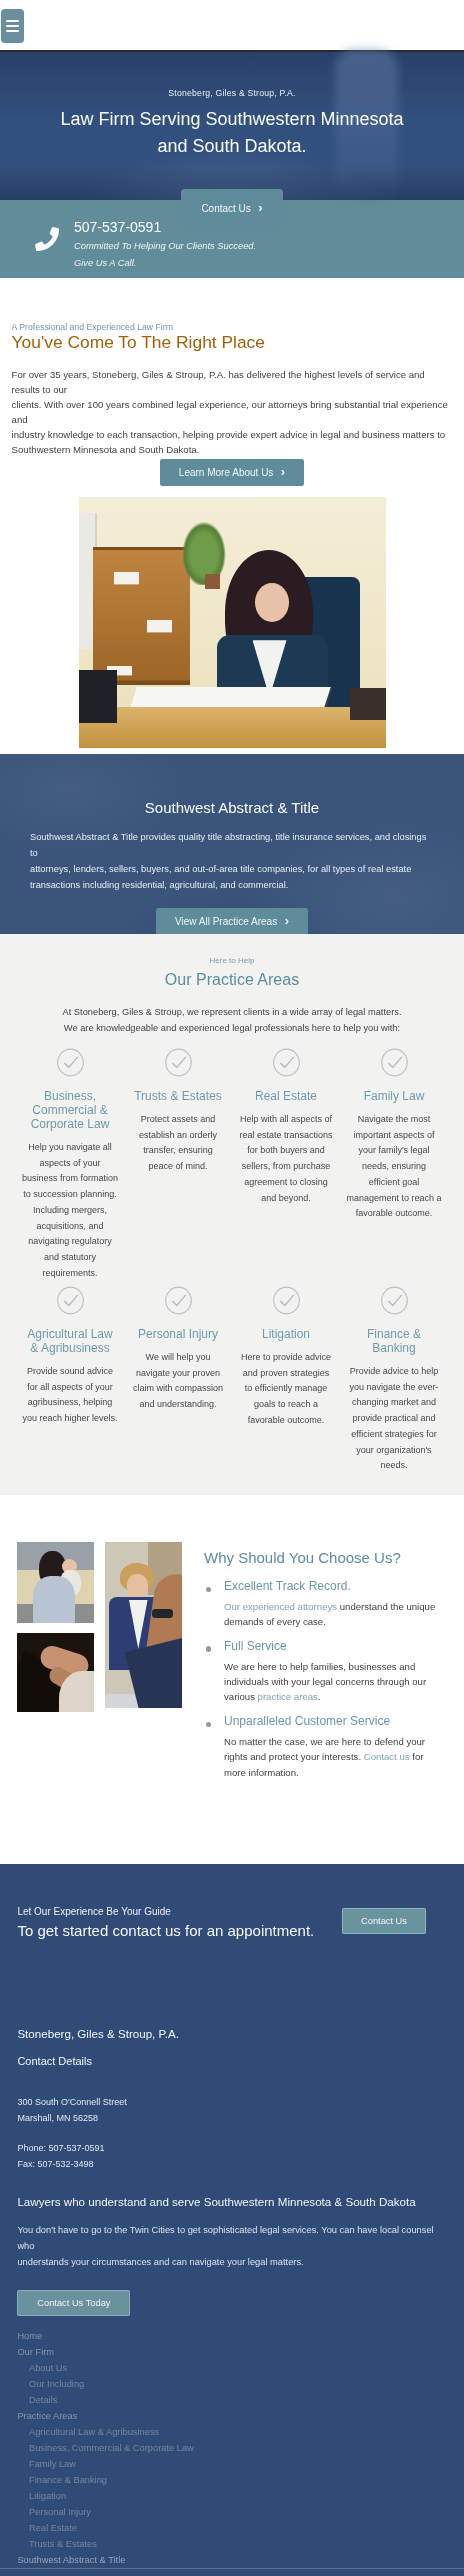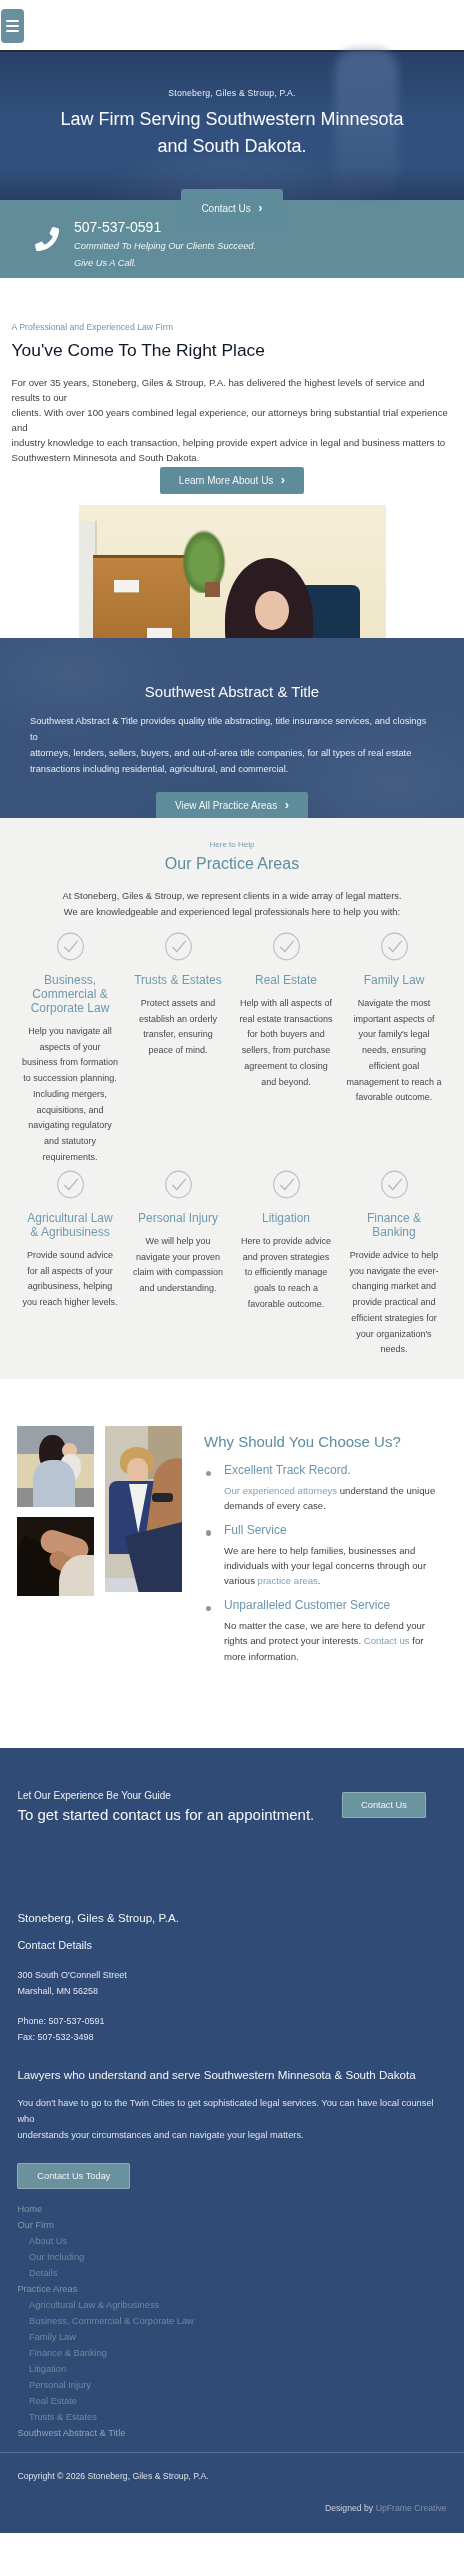--- a/index.html
+++ b/index.html
@@ -25,23 +25,23 @@
 
   
   .phone-band{height:78px;background:#608d99;color:#fff;padding:20px 0 0 74px;}
   .phone-icon-wrap{position:absolute;left:35px;top:27px;width:24px;height:24px;}
   .phone-number{font-size:14px;line-height:15px;font-weight:400;}
   .phone-sub{font-size:9.3px;color:#eef3f4;font-style:italic;}
   .phone-sub.s1{margin-top:6.4px;}
   .phone-sub.s2{margin-top:6.4px;}
 
   
-  .intro{height:360px;background:#fff;padding:44px 11.6px 0;}
+  .intro{height:476px;background:#fff;padding:44px 11.6px 0;}
   .kicker{font-size:8.7px;line-height:10.4px;color:#6e96ab;}
-  .h2{margin-top:8px;font-size:17.4px;line-height:20px;font-weight:400;color:#0f172a;}
+  .h2{margin-top:0;font-size:17.4px;line-height:20px;font-weight:400;color:#a16207;}
   .intro-body{margin-top:10.4px;font-size:9.6px;line-height:15px;color:#3f4347;}
   .intro-btn-row{margin-top:2.3px;display:flex;justify-content:center;align-items:flex-end;}
   .teal-btn{background:#5f8c9a;color:#f2f6f7;border:none;border-radius:2.3px;height:27px;padding:0 18.6px;font-size:10px;display:flex;align-items:center;gap:7.5px;cursor:pointer;font-family:inherit;}
   .office-photo{margin:11px auto 0;width:307px;height:251px;position:relative;overflow:hidden;background:linear-gradient(#f4eed8,#eee4c2 75%,#e7dbb6);}
   .office-photo div{position:absolute;}
   .o-window{left:0;top:16px;width:16px;height:136px;background:#e9eae3;border-right:2.9px solid #d8d3c0;}
   .o-shelf{left:14.5px;top:50px;width:97px;height:138px;background:linear-gradient(#c08440,#9c6526);box-shadow:inset 0 -4.6px 0 #7a4e1c, inset 0 45px 0 -43px #7a4e1c, inset 0 93px 0 -90px #7a4e1c;}
   .o-pap{background:#f3f2ec;width:25.5px;height:11.6px;box-shadow:0 0.6px 0 #cfc9b4;}
   .o-p1{left:35px;top:75px;} .o-p2{left:68px;top:123px;} .o-p3{left:28px;top:169px;height:9.3px;}
   .o-plant{left:100px;top:20px;width:50px;height:68px;background:radial-gradient(ellipse at 50% 55%, #6f9c4a 0 38%, #557f36 55%, transparent 62%);}
@@ -113,21 +113,21 @@
   .inline-link{color:#7fa3b5;cursor:pointer;}
 
   
   .bottom{height:785px;background:#304b75;color:#fff;padding:42px 17.4px 0;}
   .cta-kicker{font-size:10px;line-height:11.6px;color:#edf1f6;}
   .cta-h{margin-top:4.6px;font-size:15px;line-height:17.4px;font-weight:400;color:#f5f7fa;}
   .cta-btn{position:absolute;right:38px;top:44px;width:84px;height:26px;background:#6a93a0;border:0.6px solid rgba(255,255,255,.28);border-radius:1.7px;color:#f2f6f7;font-size:9.3px;cursor:pointer;font-family:inherit;}
   .f-firm{margin-top:87px;font-size:11.6px;line-height:14px;font-weight:400;color:#f2f5f9;}
   .f-contact-h{margin-top:14.5px;font-size:11px;line-height:13.3px;font-weight:400;color:#f2f5f9;}
   .f-line{font-size:9px;line-height:15.7px;color:#e2e7ef;}
-  .f-addr1{margin-top:16px;} .f-phone{margin-top:14px;}
+  .f-addr1{margin-top:27px;} .f-phone{margin-top:14px;}
   .f-tag-h{margin-top:22px;font-size:11.6px;line-height:15px;font-weight:400;color:#f2f5f9;}
   .f-tag-body{margin-top:14px;font-size:9.3px;line-height:15.7px;color:#dde3ec;}
   .f-btn{margin-top:20px;width:113px;height:25.5px;background:#6a919e;border:0.6px solid rgba(255,255,255,.25);border-radius:1.7px;color:#f0f4f6;font-size:9.3px;cursor:pointer;font-family:inherit;display:block;}
   .f-nav{margin-top:12px;list-style:none;padding:0;}
   .f-nav li{font-size:9.3px;line-height:16px;color:#8594ac;cursor:pointer;}
   .f-nav li.sub{padding-left:11.6px;color:#7585a0;}
   .f-nav li.bright{color:#96a3b8;}
   .f-divider{position:absolute;left:0;right:0;top:704px;height:0.6px;background:#5e7195;}
   .f-copy{position:absolute;left:17.4px;top:723px;font-size:8.7px;color:#dbe0e9;}
   .f-designed{position:absolute;right:17.4px;top:755px;font-size:8.7px;color:#ccd3df;}

